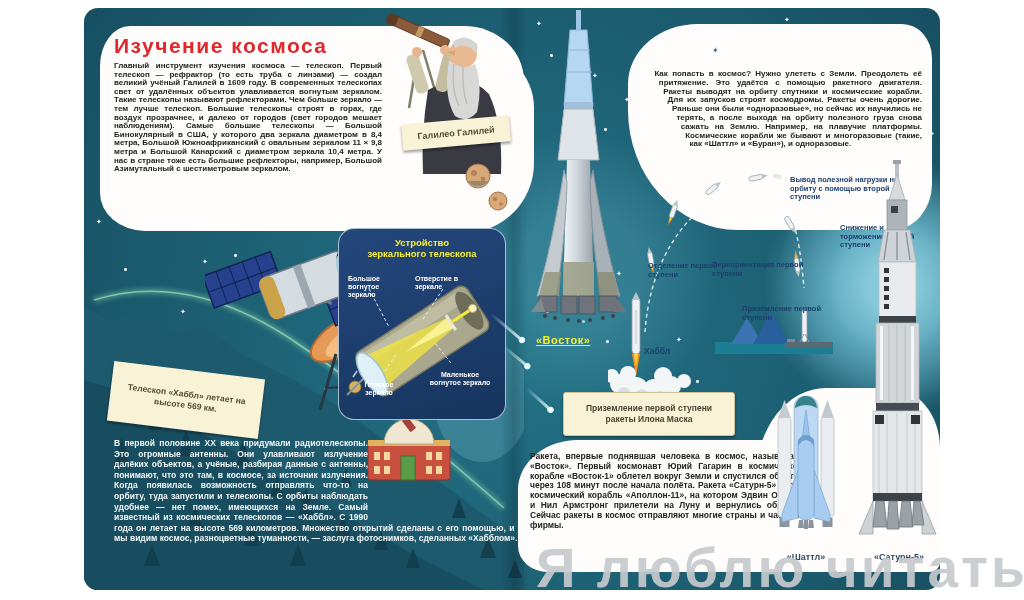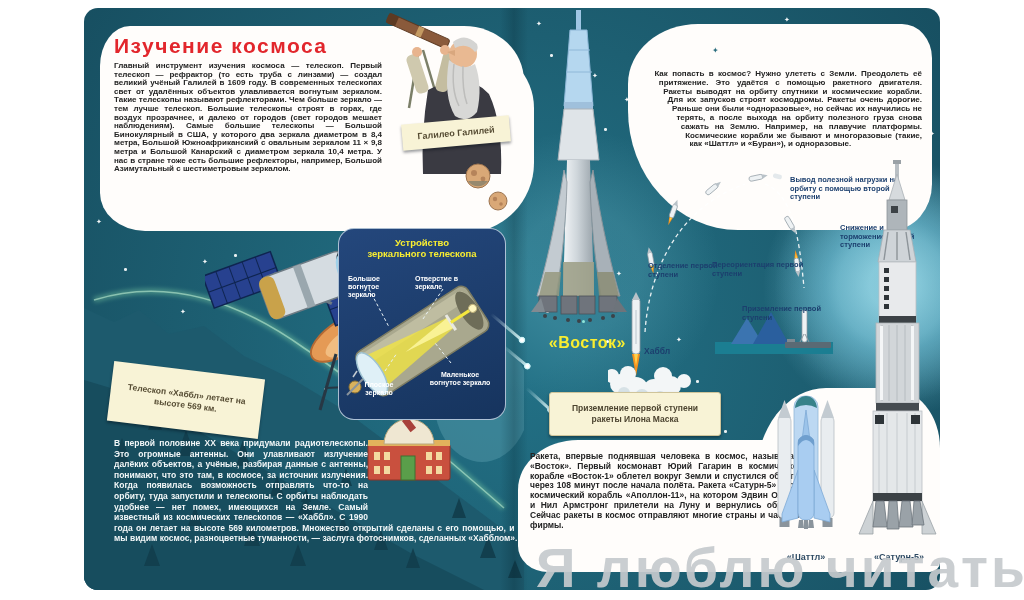--- a/index.html
+++ b/index.html
@@ -306,21 +306,21 @@
           <circle cx="40" cy="308" r="2"></circle>
           <circle cx="53" cy="310" r="2"></circle>
         <circle cx="64" cy="311" r="2"></circle>
           <circle cx="75" cy="310" r="2"></circle>
           <circle cx="88" cy="308" r="2"></circle>
           <circle cx="98" cy="306" r="2"></circle>
       </g>
       <polygon points="16,302 26,288 30,302" fill="#828a91"></polygon>
       <polygon points="112,302 102,288 98,302" fill="#6d747b"></polygon>
     </svg>
-    <div class="abs yellow" style="left:452px;top:326px;width:90px;text-align:right;font-size:16px;letter-spacing:.5px;">«Восток»</div>
+    <div class="abs yellow" style="left:452px;top:326px;width:90px;text-align:left;font-size:11px;letter-spacing:.5px;text-decoration:underline;">«Восток»</div>
 
     <svg class="abs" style="left:531px;top:152px;" width="340" height="205" viewBox="0 0 340 205">
       <defs>
         <g id="mr">
           <rect x="-2.4" y="-8" width="4.8" height="14" rx="2.2" fill="#eef2f4" stroke="#8f9aa2" stroke-width=".7"></rect>
           <path d="M-2.4,-7 L0,-13 L2.4,-7 Z" fill="#b9c2c8"></path>
         </g>
         <g id="fl">
             <path d="M-1.8,6 L0,14 L1.8,6 Z" fill="#f6921e"></path>
             <path d="M-.9,6 L0,10.5 L.9,6 Z" fill="#ffd24a"></path>
@@ -373,21 +373,21 @@
       </g>
     </svg>
 
     <div class="abs navy" style="left:706px;top:168px;width:114px;">Вывод полезной нагрузки на орбиту с помощью второй ступени</div>
     <div class="abs navy" style="left:756px;top:216px;width:80px;">Снижение и торможение первой ступени</div>
     <div class="abs navy" style="left:564px;top:254px;width:72px;">Отделение первой ступени</div>
     <div class="abs navy" style="left:628px;top:253px;width:106px;">Переориентация первой ступени</div>
     <div class="abs navy" style="left:658px;top:297px;width:94px;">Приземление первой ступени</div>
     <div class="abs navy" style="left:560px;top:339px;width:50px;font-size:8.5px;">Хаббл</div>
 
-    <div class="note" style="left:465px;top:384px;width:172px;height:44px;border:1px solid #cfc49a;border-radius:3px;
+    <div class="note" style="left:479px;top:384px;width:172px;height:44px;border:1px solid #cfc49a;border-radius:3px;
                 display:flex;align-items:center;justify-content:center;padding:2px 10px;box-sizing:border-box;
                 font-size:8.5px;line-height:11px;color:#4c4430;">
       <span>Приземление первой ступени ракеты Илона Маска</span>
     </div>
 
     <div class="blob" style="left:672px;top:380px;width:184px;height:168px;border-radius:70px 50px 0 0 / 90px 60px 0 0;"></div>
     <div class="blob" style="left:434px;top:432px;width:422px;height:132px;border-radius:60px 18px 10px 30px / 50px 16px 10px 26px;"></div>
 
     <div class="abs body-txt" style="left:446px;top:444px;width:274px;height:112px;overflow:hidden;font-size:8.5px;line-height:9.8px;">Ракета, впервые поднявшая человека в космос, называлась «Восток». Первый космонавт Юрий Гагарин в космическом корабле «Восток-1» облетел вокруг Земли и спустился обратно через 108 минут после начала полёта. Ракета «Сатурн-5» несла космический корабль «Аполлон-11», на котором Эдвин Олдрин и Нил Армстронг прилетели на Луну и вернулись обратно. Сейчас ракеты в космос отправляют многие страны и частные фирмы.</div>
 

